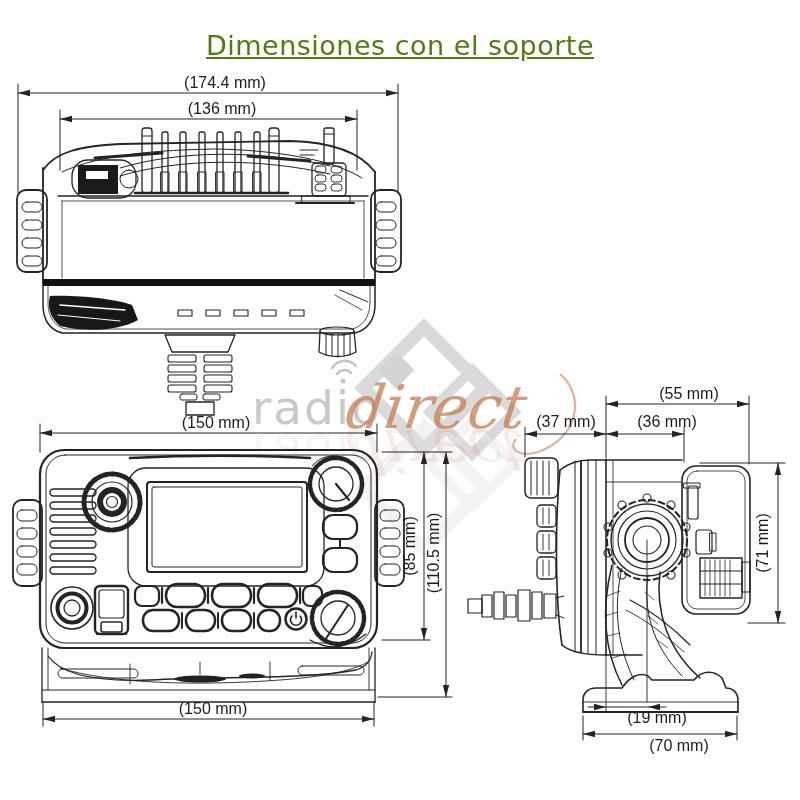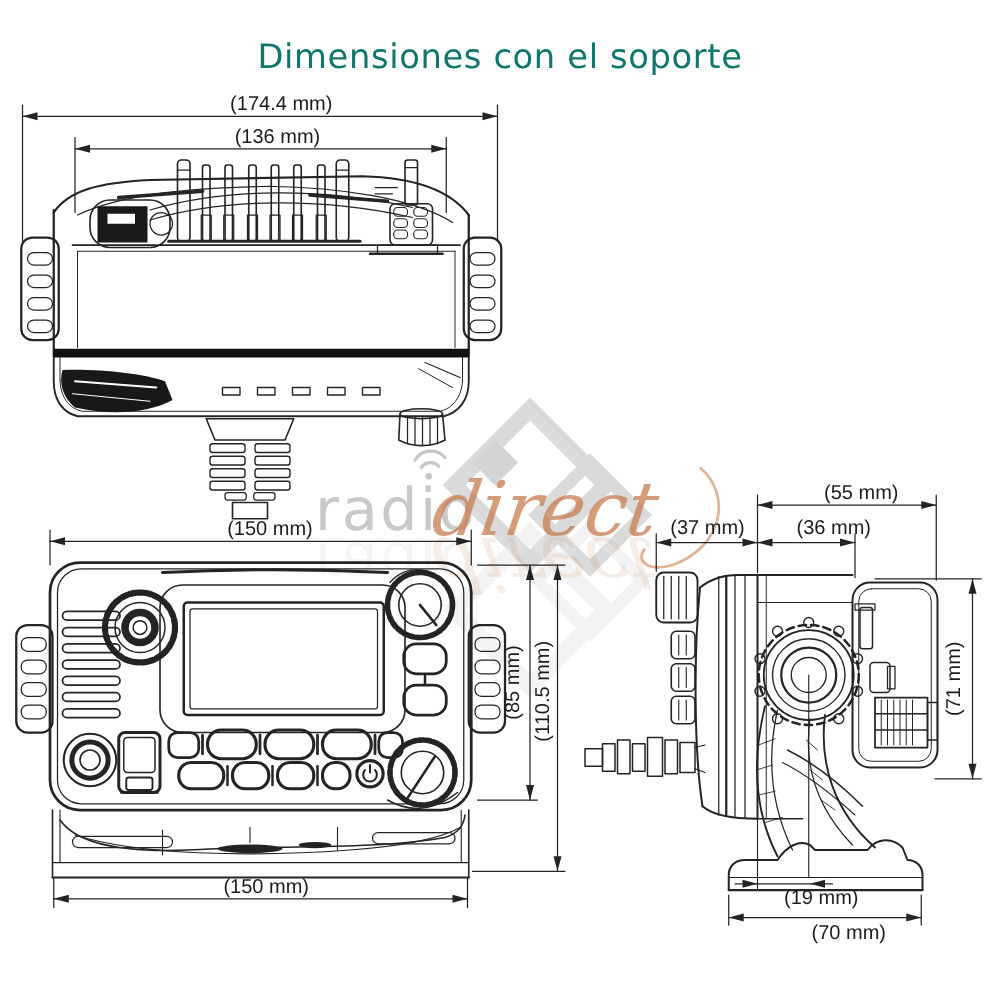--- a/index.html
+++ b/index.html
@@ -1,19 +1,19 @@
 <!DOCTYPE html>
 <html><head>
 <meta charset="utf-8">
 <style>
   html,body{margin:0;padding:0;background:#fff;}
   .canvas{position:relative;width:800px;height:800px;background:#ffffff;overflow:hidden;
           font-family:"Liberation Sans",sans-serif;}
   .title{position:absolute;top:30px;left:0;width:800px;text-align:center;
-         font-family:"DejaVu Sans",sans-serif;font-size:27px;color:#0f766e;letter-spacing:0.5px;}
+         font-family:"DejaVu Sans",sans-serif;font-size:27px;color:#4d7c0f;letter-spacing:0.5px;text-decoration:underline;}
   svg{position:absolute;top:0;left:0;}
   svg text{font-family:"Liberation Sans",sans-serif;font-size:16px;fill:#1c1c1c;}
   .wm-radio{font-family:"DejaVu Sans",sans-serif;font-size:47px;letter-spacing:2px;fill:#c9c9c9;}
   .wm-direct{font-family:"DejaVu Serif",serif;font-style:italic;font-size:60px;fill:#c87c50;opacity:.75;}
 </style>
 </head>
 <body>
 
 <div class="canvas">
   <div class="title">Dimensiones con el soporte</div>

